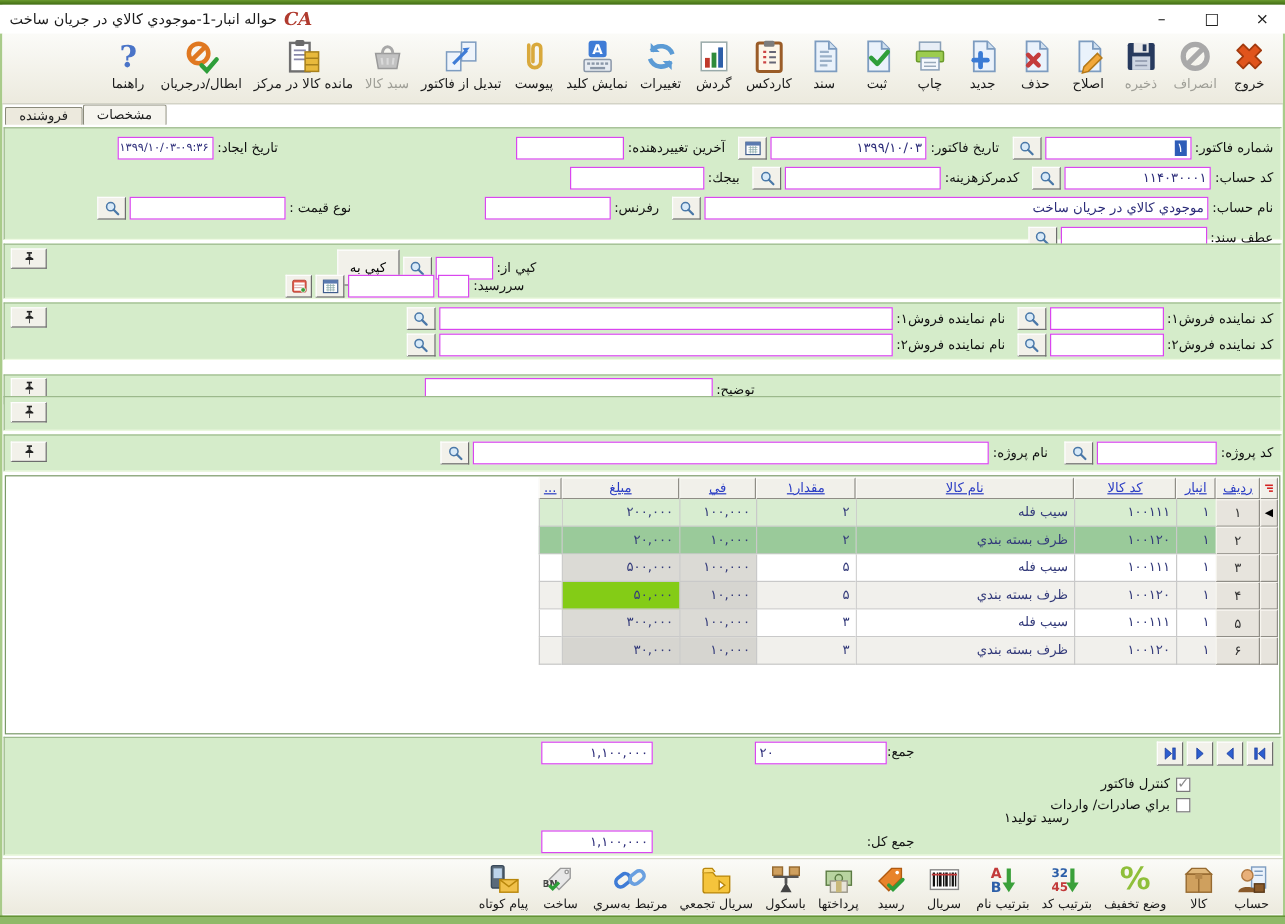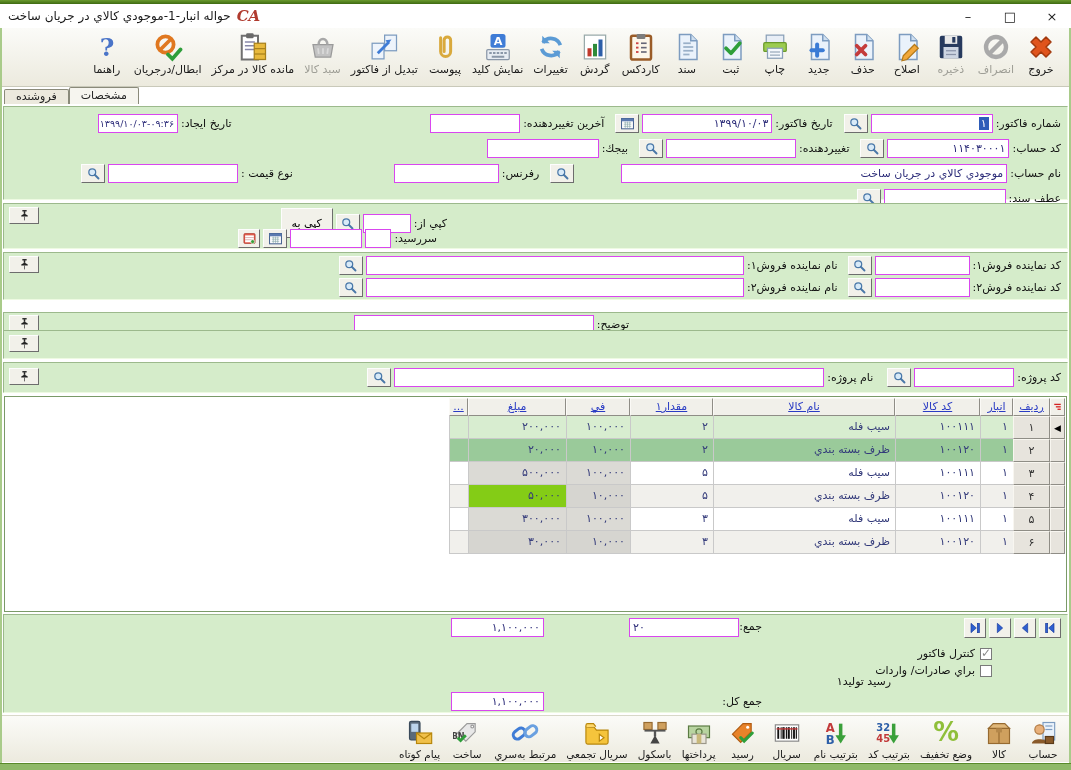--- a/index.html
+++ b/index.html
@@ -382,37 +382,37 @@
       <span class="tbox" style="width:122px;"><span class="ltr">۱۱۴۰۳۰۰۰۱</span></span>
       <button class="bbtn sbtn">
           <span class="ic-search">
             <svg viewBox="0 0 24 24" xmlns="http://www.w3.org/2000/svg">
               <circle cx="10" cy="10" r="5.5" fill="#d8eaf8" stroke="#4a78a8" stroke-width="2"></circle>
               <line x1="14" y1="14" x2="20" y2="20" stroke="#4a78a8" stroke-width="3" stroke-linecap="round"></line>
             </svg>
           </span>
         </button>
       <span style="width:5px;"></span>
-      <span class="lb">تغييردهنده:</span>
+      <span class="lb">کدمرکزهزينه:</span>
       <span class="tbox" style="width:130px;"></span>
       <button class="bbtn sbtn">
           <span class="ic-search">
             <svg viewBox="0 0 24 24" xmlns="http://www.w3.org/2000/svg">
               <circle cx="10" cy="10" r="5.5" fill="#d8eaf8" stroke="#4a78a8" stroke-width="2"></circle>
               <line x1="14" y1="14" x2="20" y2="20" stroke="#4a78a8" stroke-width="3" stroke-linecap="round"></line>
             </svg>
           </span>
         </button>
       <span style="width:5px;"></span>
       <span class="lb">بيجك:</span>
       <span class="tbox" style="width:112px;"></span>
     </div>
     <div class="frow" style="top:57px;right:6px;">
       <span class="lb">نام حساب:</span>
-      <span class="tbox" style="width:386px;margin-left:44px;">موجودي کالاي در جريان ساخت</span>
+      <span class="tbox" style="width:420px;">موجودي کالاي در جريان ساخت</span>
       <button class="bbtn sbtn">
           <span class="ic-search">
             <svg viewBox="0 0 24 24" xmlns="http://www.w3.org/2000/svg">
               <circle cx="10" cy="10" r="5.5" fill="#d8eaf8" stroke="#4a78a8" stroke-width="2"></circle>
               <line x1="14" y1="14" x2="20" y2="20" stroke="#4a78a8" stroke-width="3" stroke-linecap="round"></line>
             </svg>
           </span>
         </button>
       <span style="width:5px;"></span>
       <span class="lb">رفرنس:</span>

